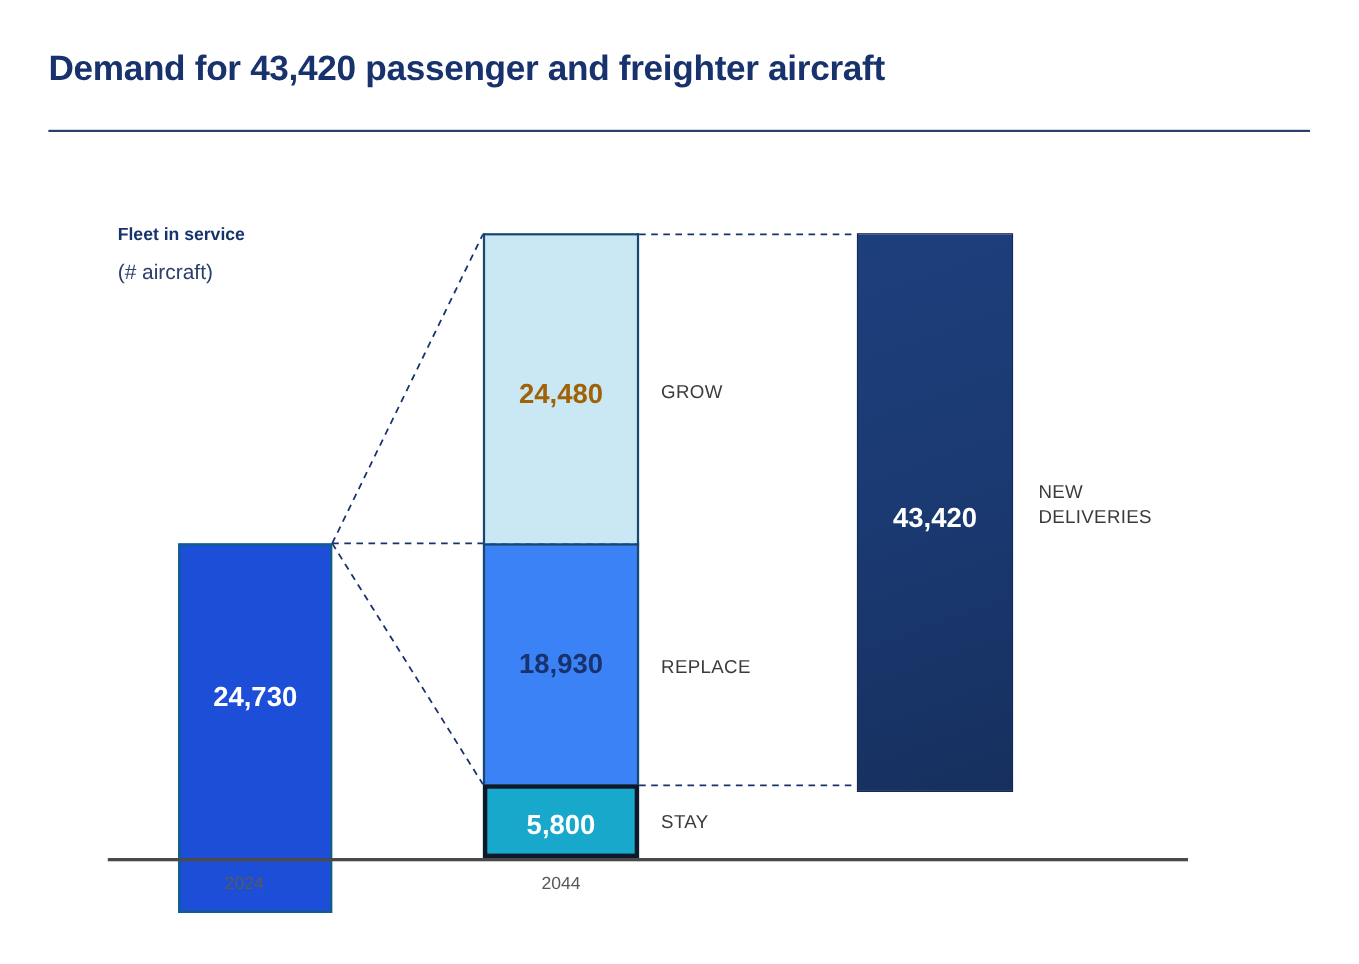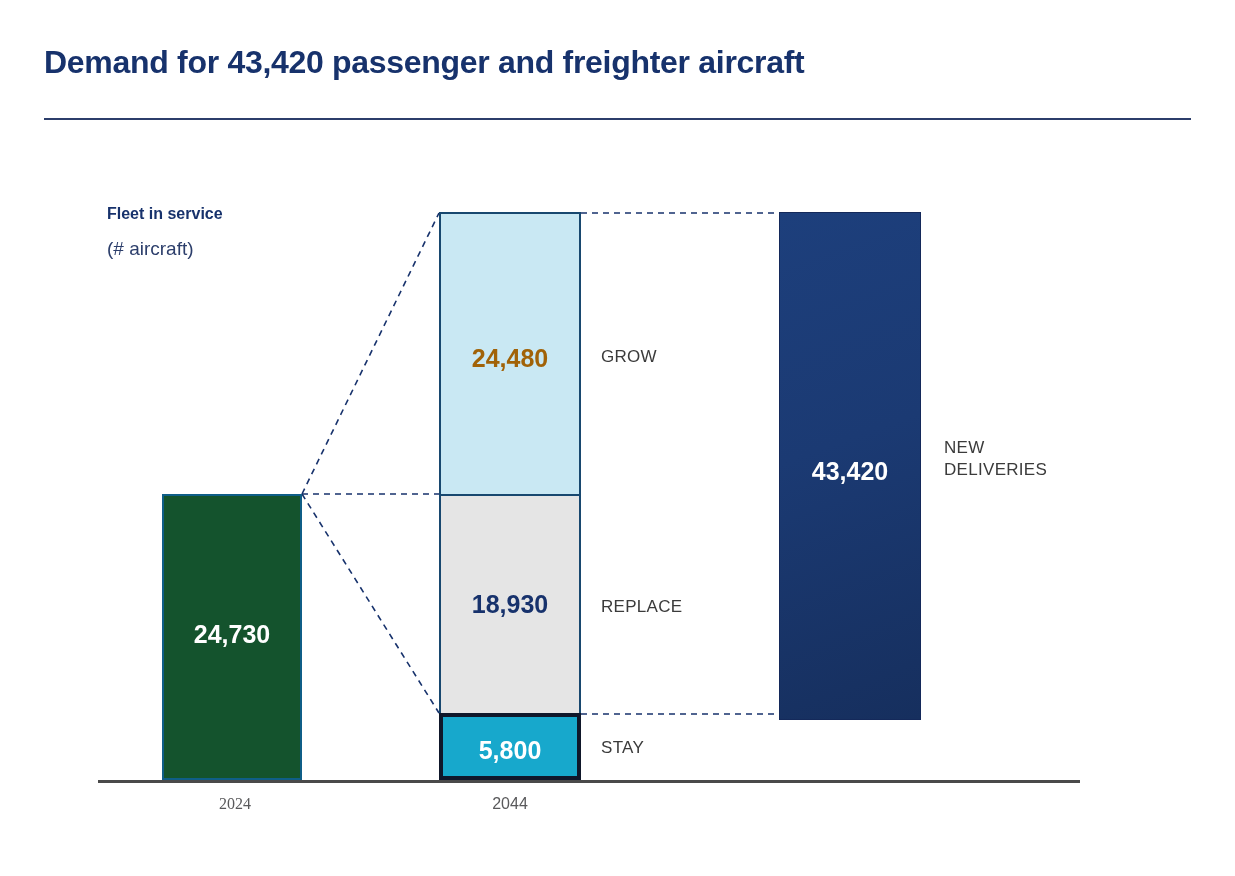--- a/index.html
+++ b/index.html
@@ -78,39 +78,39 @@
 
   
   .bar {
     position: absolute;
     box-sizing: border-box;
   }
   .bar-2024 {
     left: 162px;
     top: 494px;
     width: 140px;
-    height: 286px;
-    background: #14532d;
+    height: 336px;
+    background: #1d4ed8;
     border: 2px solid #0f5e87;
   }
   .seg-grow {
     left: 439px;
     top: 212px;
     width: 142px;
     height: 282px;
     background: #c9e8f3;
     border: 2px solid #18486f;
     border-bottom: none;
   }
   .seg-replace {
     left: 439px;
     top: 494px;
     width: 142px;
     height: 219px;
-    background: #e5e5e5;
+    background: #3b82f6;
     border: 2px solid #18486f;
     border-bottom: none;
   }
   .seg-stay {
     left: 439px;
     top: 713px;
     width: 142px;
     height: 67px;
     background: #17a8cc;
     border: 4px solid #0f172a;
@@ -179,21 +179,21 @@
   }
 
   
   .tick {
     position: absolute;
     font-size: 16px;
     color: #59595b;
     text-align: center;
     width: 160px;
   }
-  .tick-2024 { left: 155px; top: 795px; font-family: Liberation Serif, serif; }
+  .tick-2024 { left: 142px; top: 795px; }
   .tick-2044 { left: 430px; top: 795px; }
 
   
   .connectors {
     position: absolute;
     left: 0;
     top: 0;
     width: 1235px;
     height: 876px;
     pointer-events: none;

